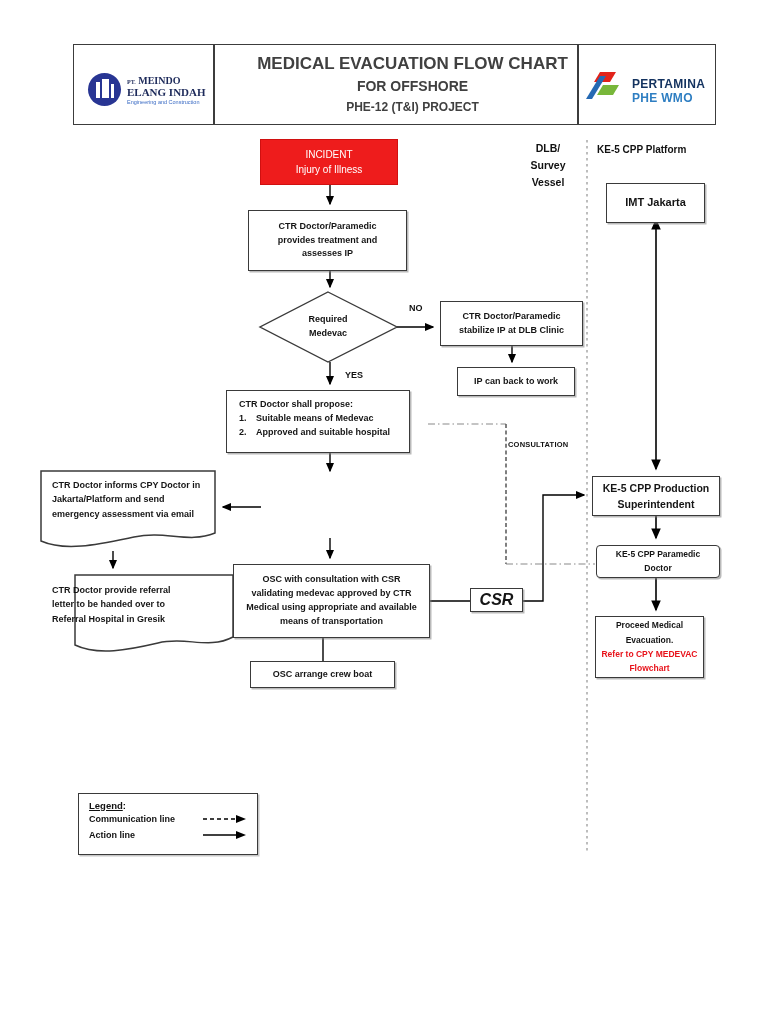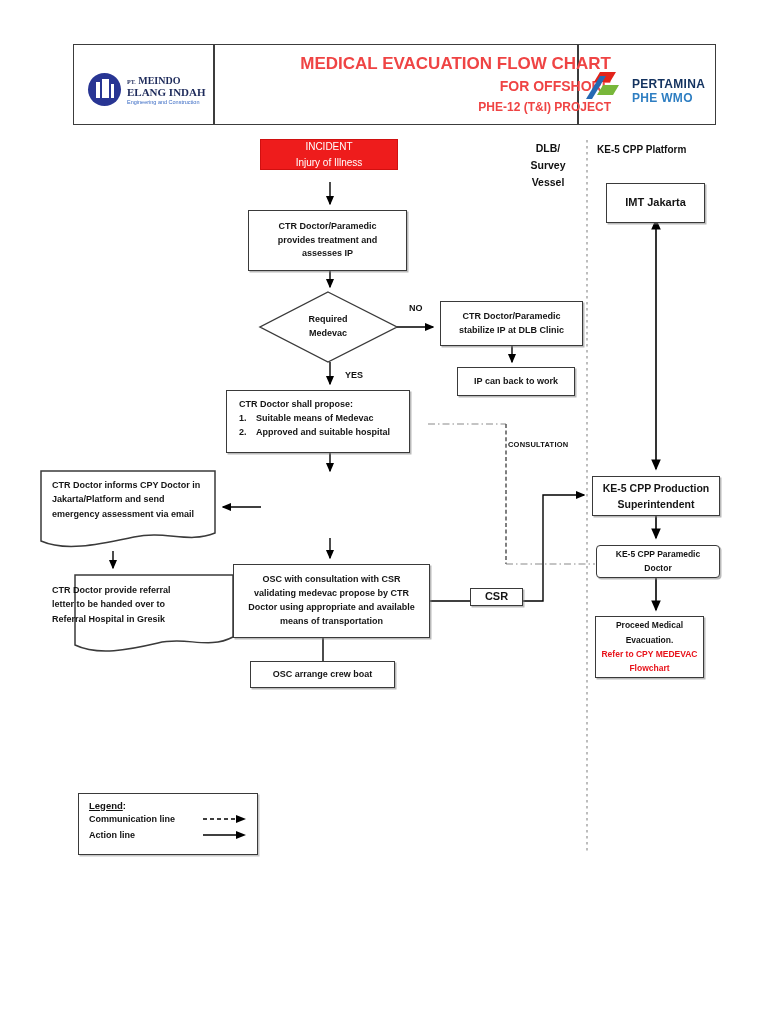--- a/index.html
+++ b/index.html
@@ -8,21 +8,21 @@
   #overlay{position:absolute;left:0;top:0;width:768px;height:1024px;z-index:1;pointer-events:none;}
   .node{position:absolute;z-index:2;background:#fff;border:1.3px solid #3a3a3a;
         display:flex;flex-direction:column;align-items:center;justify-content:center;
         text-align:center;font-size:9px;font-weight:600;line-height:1.55;color:#151515;
         box-shadow:1.5px 1.5px 0 rgba(130,130,130,.55);box-sizing:border-box;}
   .flat{box-shadow:none;}
   .lbl{position:absolute;z-index:2;font-size:9px;font-weight:600;}
   
   #hdr{position:absolute;left:73px;top:44px;width:643px;height:81px;border:1.5px solid #3c3c3c;z-index:2;box-sizing:border-box;}
   .hsep{position:absolute;top:0;width:1.5px;height:100%;background:#3c3c3c;}
-  .htitle{position:absolute;left:140px;width:397px;text-align:right;font-weight:800;color:#ef4444;}
+  .htitle{position:absolute;left:140px;width:397px;text-align:center;font-weight:800;color:#404040;}
   
   #meindo-circle{position:absolute;left:14px;top:28px;width:33px;height:33px;border-radius:50%;background:#283593;}
   #meindo-circle .b1,#meindo-circle .b2,#meindo-circle .b3{position:absolute;background:#fff;}
   #meindo-text{position:absolute;left:53px;top:30px;font-family:"Liberation Serif",serif;color:#1d2a5a;line-height:1.1;}
   
   #pert-text{position:absolute;left:558px;top:32px;line-height:1.2;font-weight:800;}
   
   .docwrap{position:absolute;z-index:2;}
   .doctext{position:absolute;z-index:3;font-size:9px;font-weight:600;line-height:1.6;text-align:left;color:#151515;}
   
@@ -107,21 +107,21 @@
     </div>
   </div>
 
   <div class="lbl" style="left:516px;top:140px;width:64px;text-align:center;font-size:10.5px;font-weight:700;line-height:1.6;">
     <div>DLB/</div>
     <div>Survey</div>
     <div>Vessel</div>
   </div>
   <div class="lbl" style="left:597px;top:144px;font-size:10px;font-weight:700;">KE-5 CPP Platform</div>
 
-  <div class="node flat" style="left:260px;top:139px;width:138px;height:31px;background:#ee1c1c;border:1px solid #d01010;color:#fff;font-weight:400;font-size:10px;">
+  <div class="node flat" style="left:260px;top:139px;width:138px;height:46px;background:#ee1c1c;border:1px solid #d01010;color:#fff;font-weight:400;font-size:10px;">
     <div>INCIDENT</div>
     <div>Injury of Illness</div>
   </div>
 
   <div class="node" style="left:248px;top:210px;width:159px;height:61px;padding:0 14px;">CTR Doctor/Paramedic provides treatment and assesses IP</div>
 
   <div class="lbl" style="left:272px;top:313px;width:112px;text-align:center;line-height:1.55;">
     <div>Required</div>
     <div>Medevac</div>
   </div>
@@ -152,25 +152,25 @@
     <div class="doctext" style="left:12px;top:8px;width:156px;">CTR Doctor informs CPY Doctor in Jakarta/Platform and send emergency assessment via email</div>
   </div>
 
   <div class="docwrap" style="left:40px;top:574px;padding-left:34px;">
     <svg width="160" height="84" viewBox="0 0 160 84">
       <path d="M1,1 H159 V63 C134,76 112,62 84,69 C54,76 24,82 1,71 Z" fill="#fff" stroke="#3a3a3a" stroke-width="1.5"></path>
     </svg>
     <div class="doctext" style="left:12px;top:9px;width:138px;">CTR Doctor provide referral letter to be handed over to Referral Hospital in Gresik</div>
   </div>
 
-  <div class="node" style="left:233px;top:564px;width:197px;height:74px;padding:0 8px;">OSC with consultation with CSR validating medevac propose by CTR Doctor using appropriate and available means of transportation</div>
+  <div class="node" style="left:233px;top:564px;width:197px;height:74px;padding:0 8px;">OSC with consultation with CSR validating medevac approved by CTR Medical using appropriate and available means of transportation</div>
 
   <div class="node" style="left:250px;top:661px;width:145px;height:27px;">OSC arrange crew boat</div>
 
-  <div class="node" style="left:470px;top:588px;width:53px;height:18px;font-size:11px;font-weight:700;">CSR</div>
+  <div class="node" style="left:470px;top:588px;width:53px;height:24px;font-size:16px;font-weight:700;font-style:italic;">CSR</div>
 
   <div class="lbl" style="left:508px;top:440px;font-size:7.5px;font-weight:700;letter-spacing:.2px;">CONSULTATION</div>
 
   <div class="node" style="left:606px;top:183px;width:99px;height:40px;font-size:11px;font-weight:700;">IMT Jakarta</div>
 
   <div class="node" style="left:592px;top:476px;width:128px;height:40px;font-size:10.5px;font-weight:700;padding:0 4px;">KE-5 CPP Production Superintendent</div>
 
   <div class="node" style="left:596px;top:545px;width:124px;height:33px;font-size:8.5px;font-weight:700;border-radius:4px;padding:0 14px;">KE-5 CPP Paramedic Doctor</div>
 
   <div class="node" style="left:595px;top:616px;width:109px;height:62px;font-size:8.5px;font-weight:700;line-height:1.7;">

